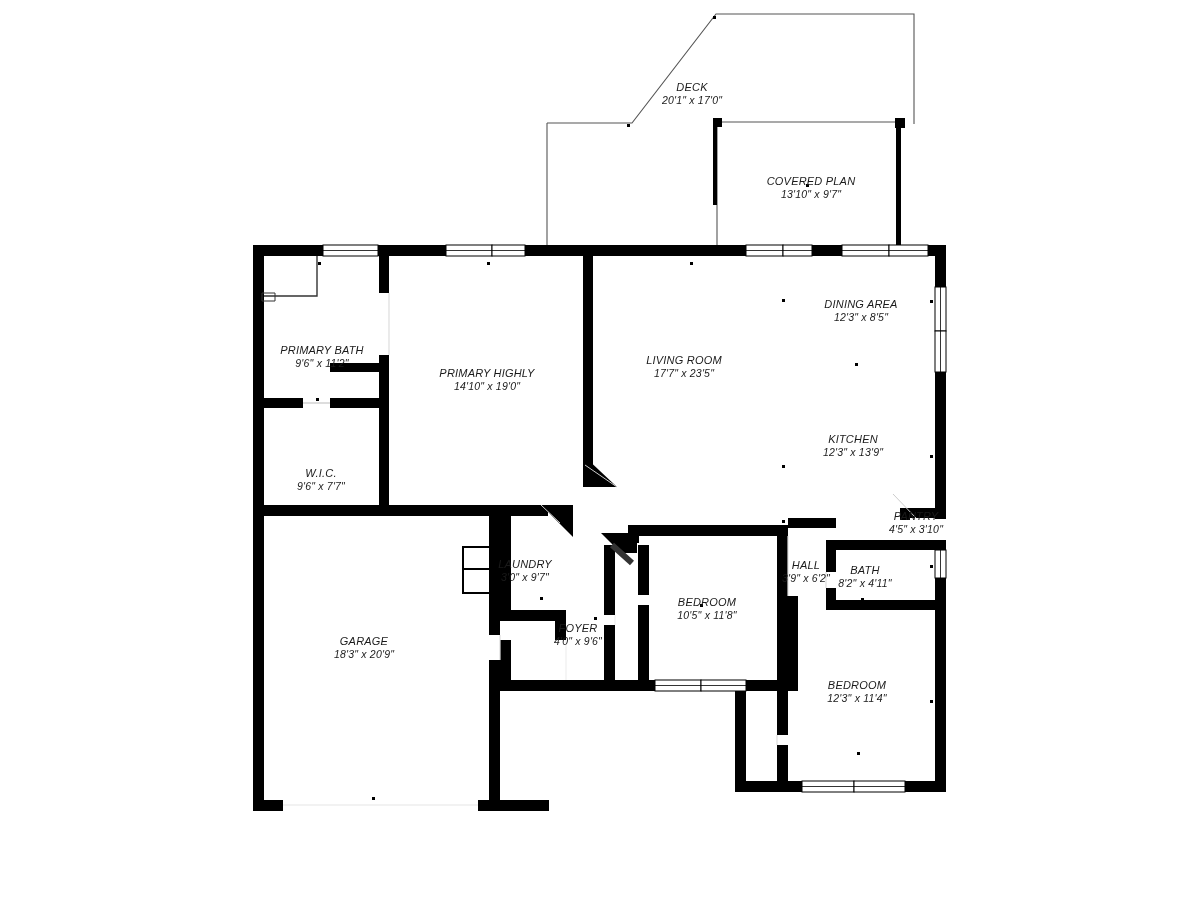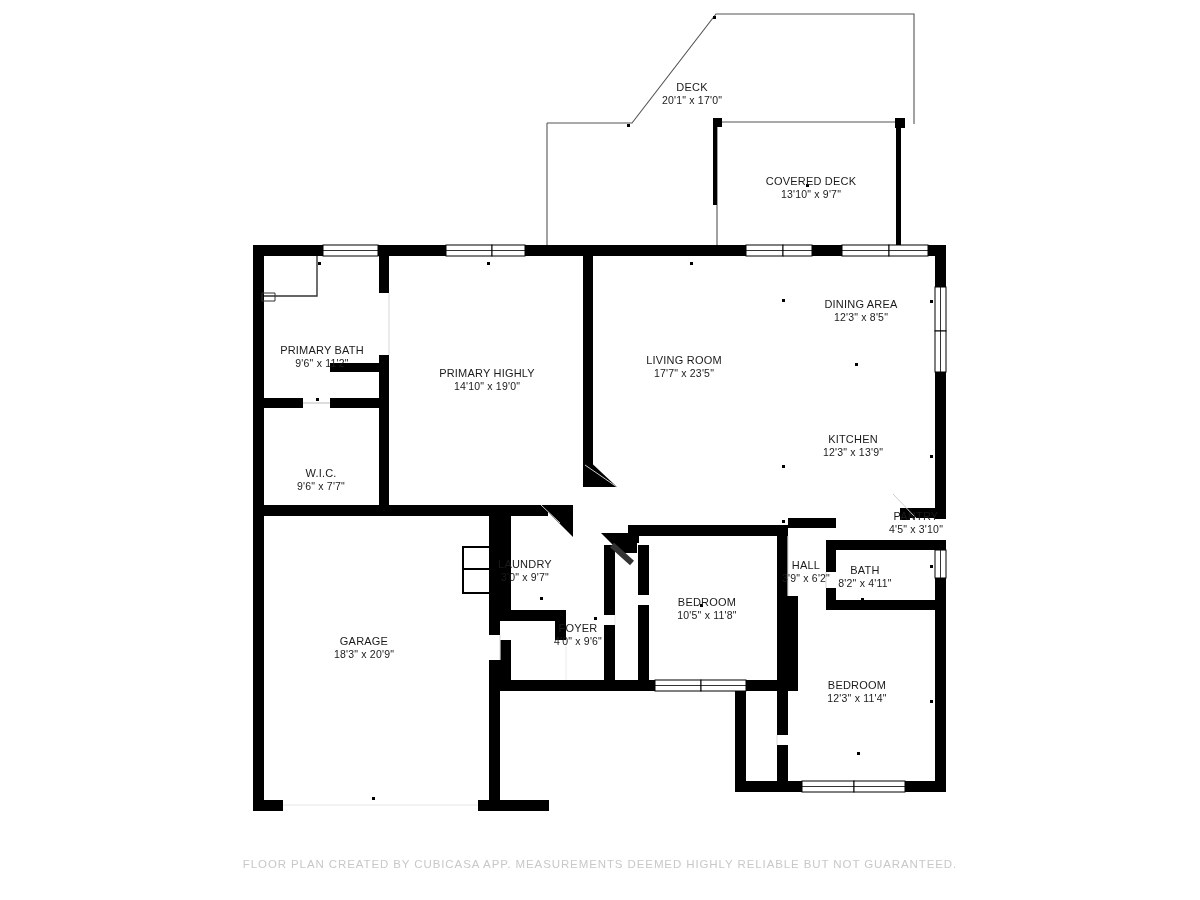--- a/index.html
+++ b/index.html
@@ -1,19 +1,19 @@
 <!DOCTYPE html>
 <html><head>
 <meta charset="utf-8">
 <title>Floor Plan</title>
 <style>
   html,body{margin:0;padding:0;background:#ffffff;}
   body{width:1200px;height:900px;overflow:hidden;
        font-family:"Liberation Sans","DejaVu Sans",sans-serif;}
-  #page{position:relative;width:1200px;height:684px;background:#fff;}
+  #page{position:relative;width:1200px;height:684px;background:#fff;font-style:italic;}
   #plan{position:absolute;left:0;top:0;width:1200px;height:900px;}
   .label{position:absolute;text-align:center;color:#1a1a1a;
          font-family:"Liberation Sans","DejaVu Sans",sans-serif;
          letter-spacing:.2px;white-space:nowrap;
          transform:translate(-50%,-50%);pointer-events:none;}
   .label .rname{display:block;font-size:11px;line-height:13px;}
   .label .rdim{display:block;font-size:10.5px;line-height:13px;}
   #footer{position:absolute;left:0;top:858px;width:1200px;text-align:center;
           color:#c8c8c8;font-size:11.5px;letter-spacing:.9px;
           font-family:"Liberation Sans","DejaVu Sans",sans-serif;}
@@ -245,21 +245,21 @@
       <rect x="713" y="16" width="3" height="3"></rect>
       <rect x="806" y="184" width="3" height="3"></rect>
     </g>
   </svg>
 
   <div class="label" style="left:692px;top:94px;">
     <span class="rname">DECK</span>
     <span class="rdim">20'1" x 17'0"</span>
   </div>
   <div class="label" style="left:811px;top:188px;">
-    <span class="rname">COVERED DECK</span>
+    <span class="rname">COVERED PLAN</span>
     <span class="rdim">13'10" x 9'7"</span>
   </div>
   <div class="label" style="left:322px;top:341px;margin-top:16px;">
     <span class="rname">PRIMARY BATH</span>
     <span class="rdim">9'6" x 11'2"</span>
   </div>
   <div class="label" style="left:487px;top:380px;">
     <span class="rname">PRIMARY HIGHLY</span>
     <span class="rdim">14'10" x 19'0"</span>
   </div>
@@ -305,15 +305,14 @@
   </div>
   <div class="label" style="left:364px;top:648px;">
     <span class="rname">GARAGE</span>
     <span class="rdim">18'3" x 20'9"</span>
   </div>
   <div class="label" style="left:857px;top:692px;">
     <span class="rname">BEDROOM</span>
     <span class="rdim">12'3" x 11'4"</span>
   </div>
 
-  <div id="footer">FLOOR PLAN CREATED BY CUBICASA APP. MEASUREMENTS DEEMED HIGHLY RELIABLE BUT NOT GUARANTEED.</div>
 
 </div>
 
 </body></html>

